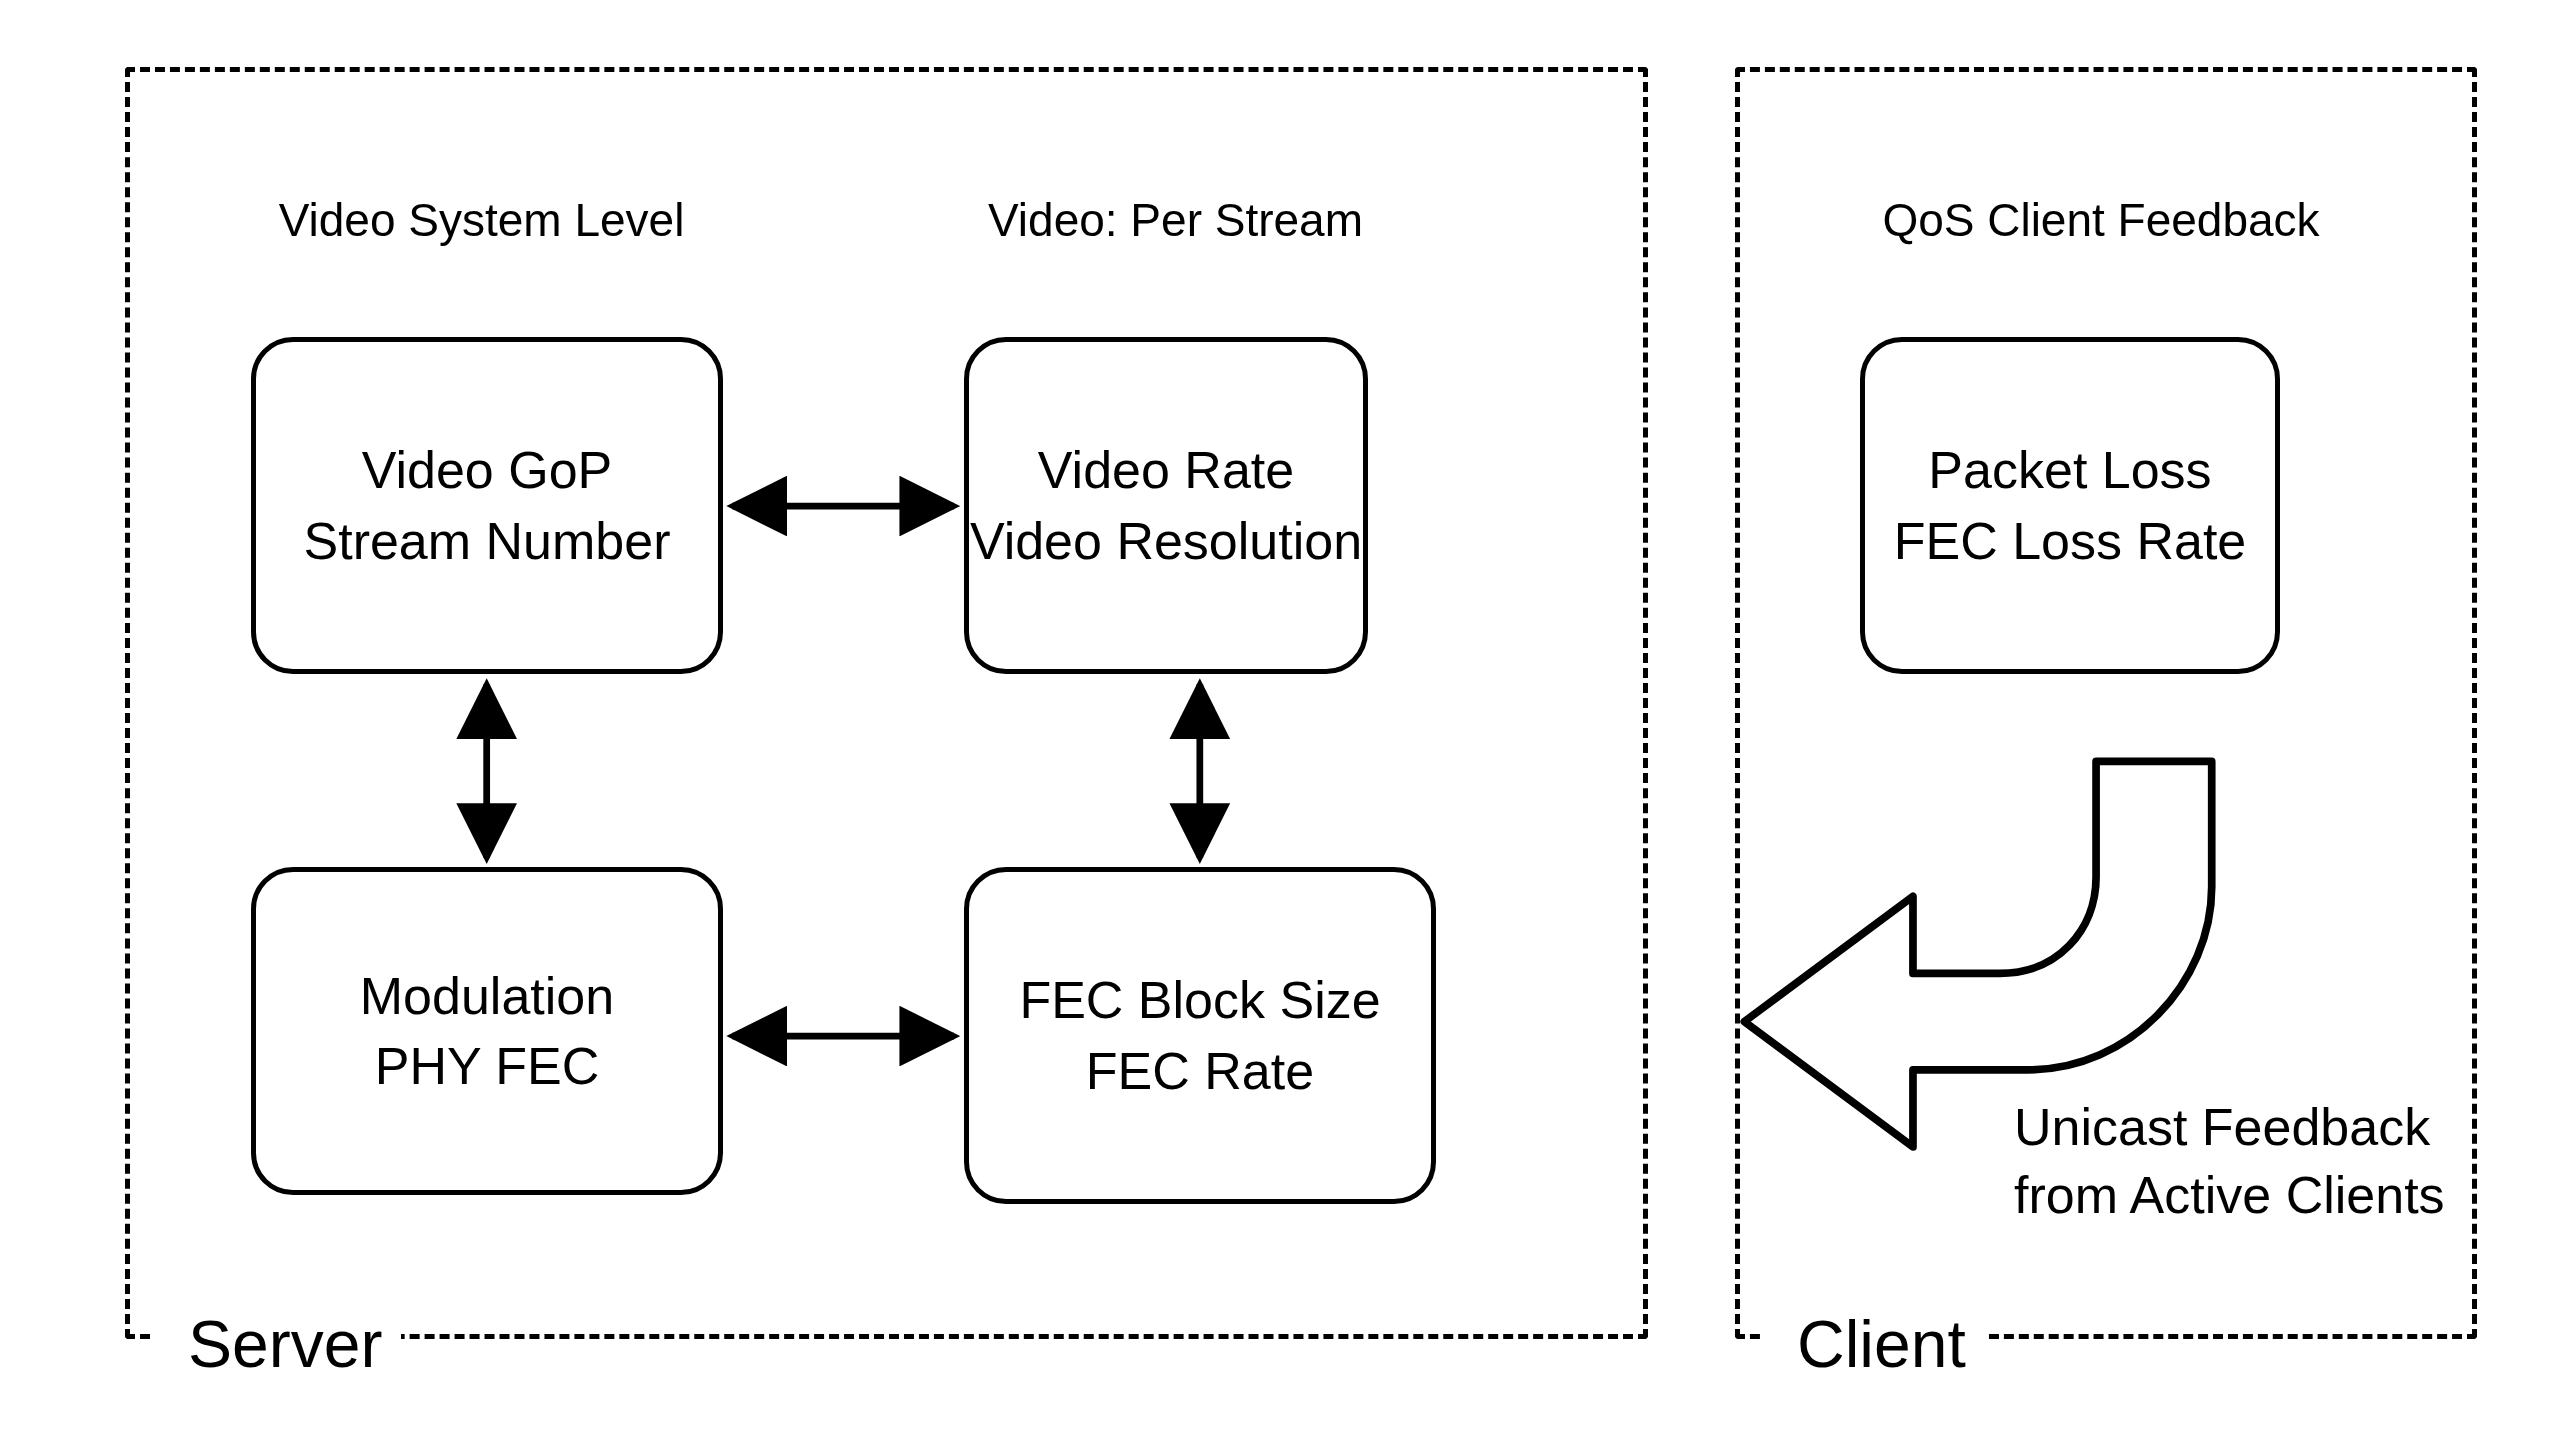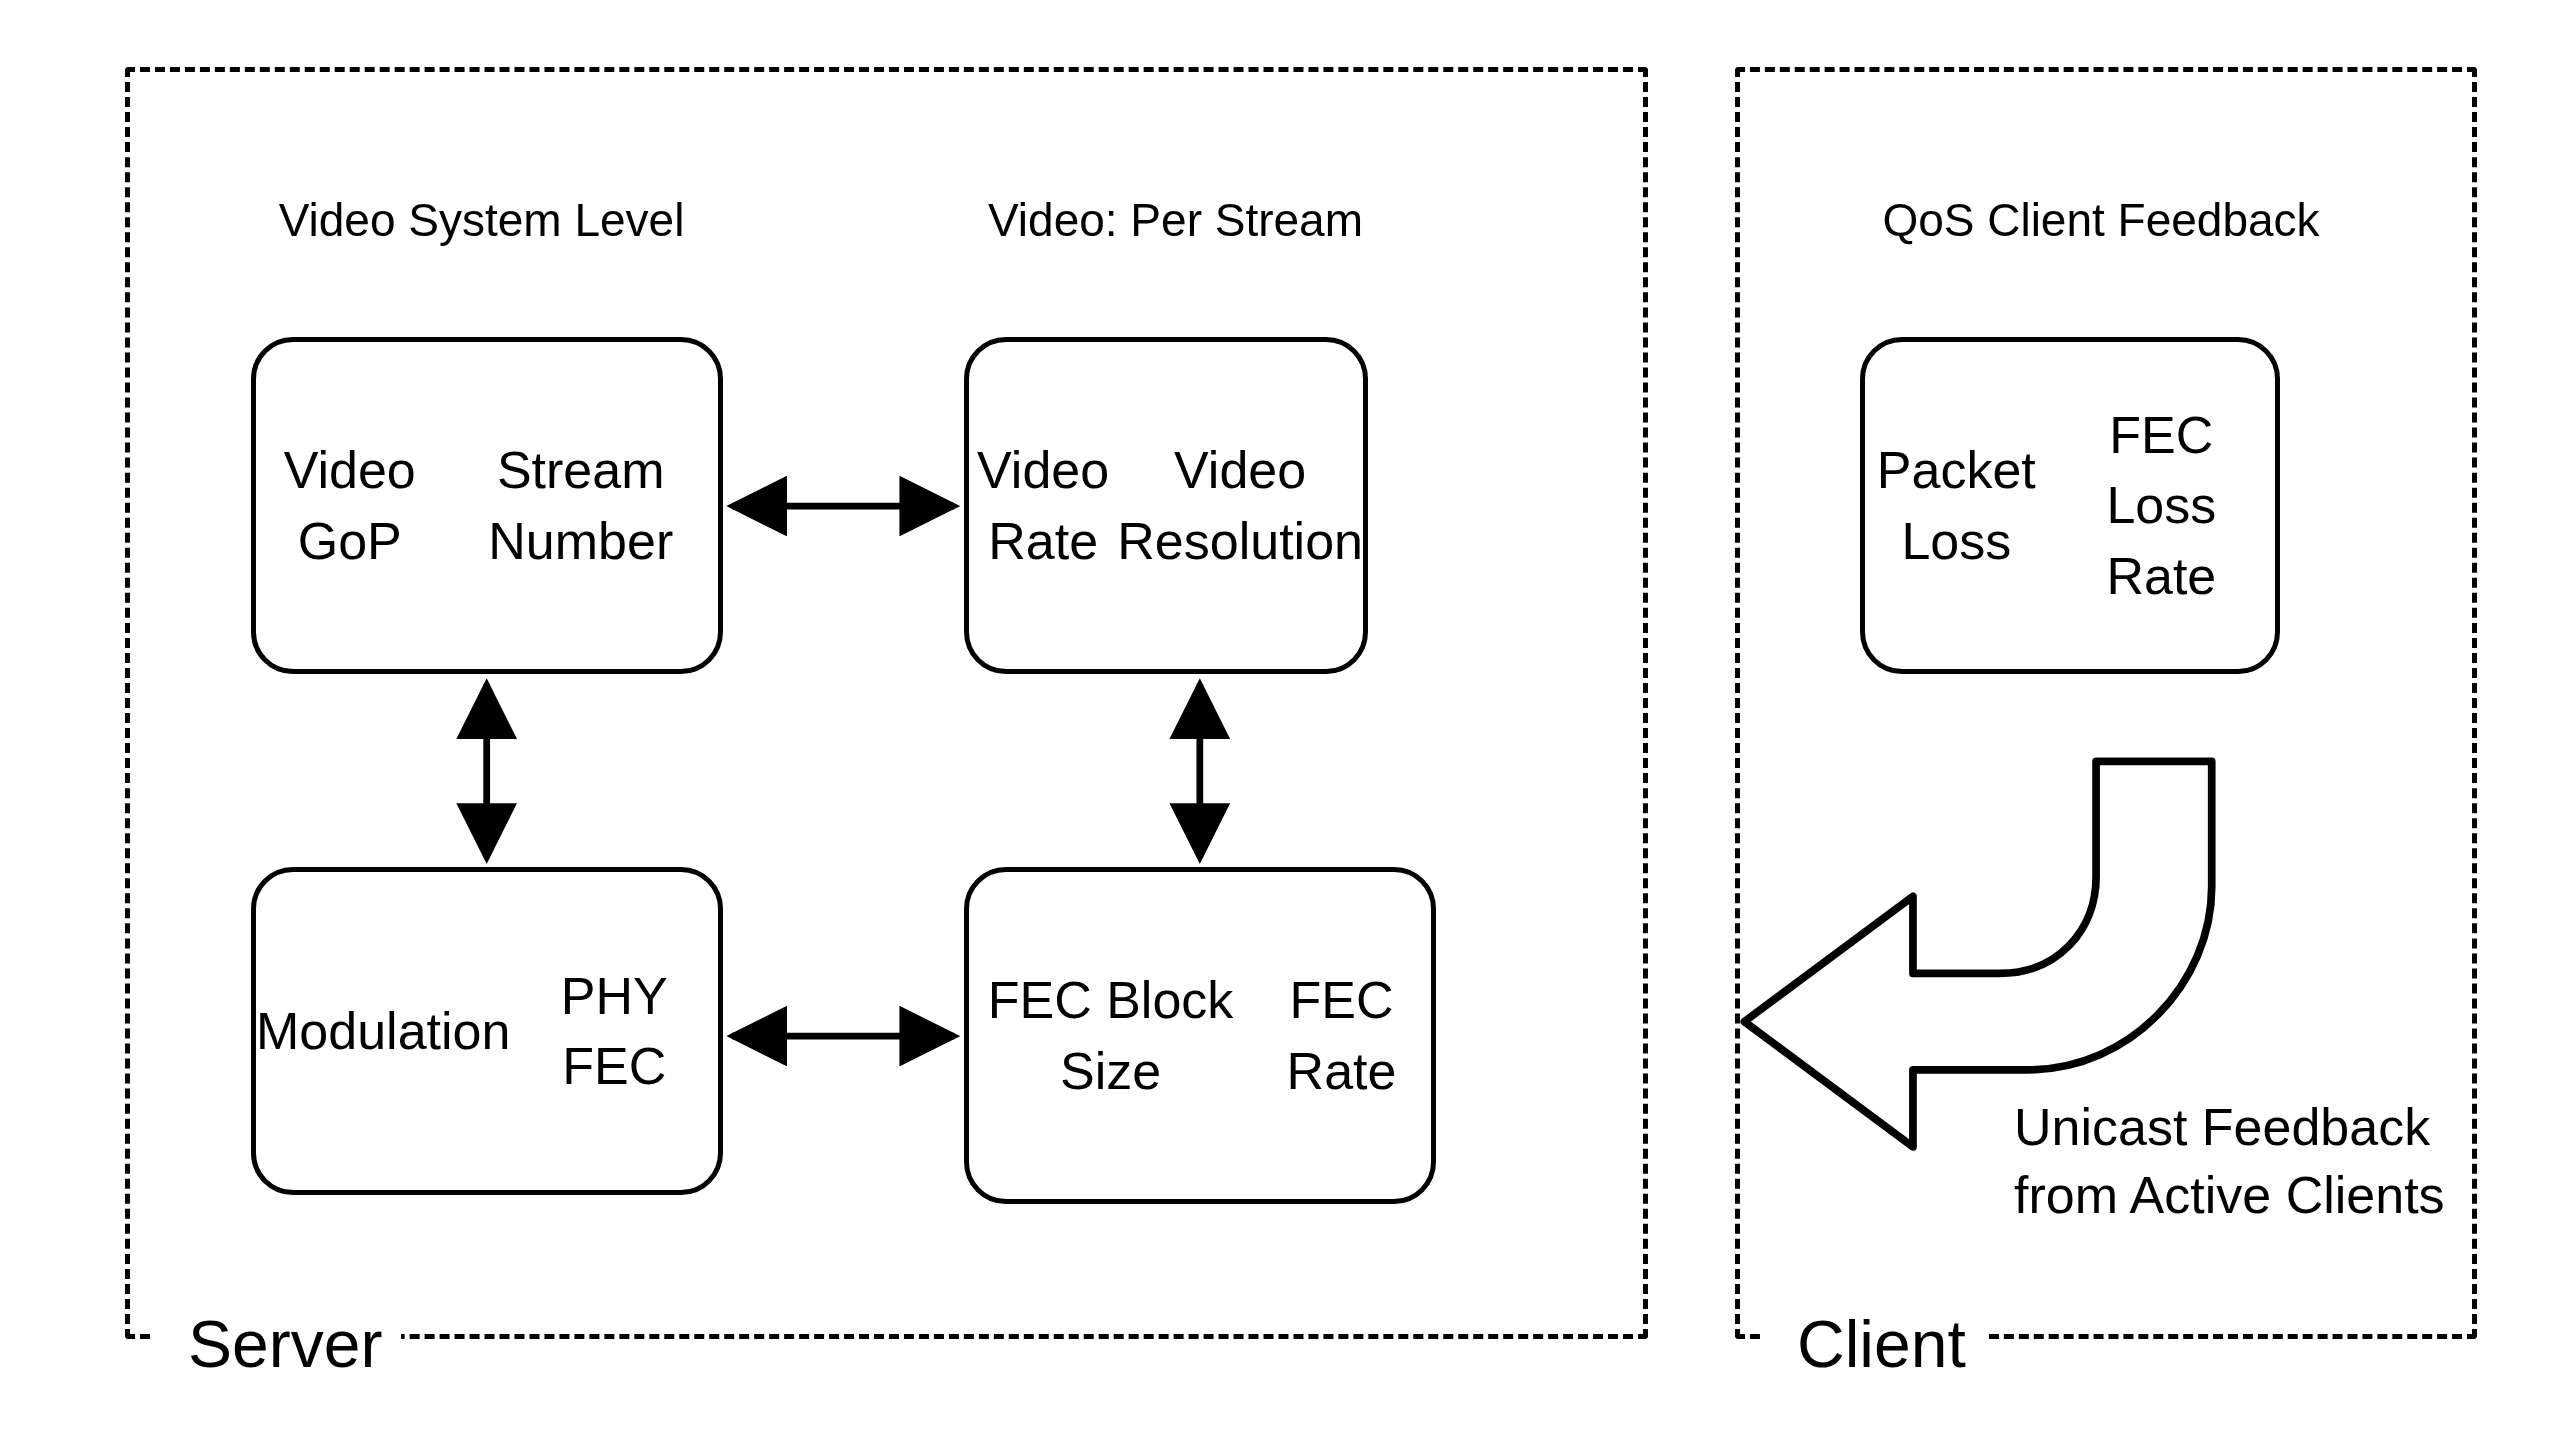--- a/index.html
+++ b/index.html
@@ -36,21 +36,21 @@
     position: absolute;
     font-size: 46px;
     text-align: center;
   }
   .node {
     position: absolute;
     border: 5.8px solid #000;
     border-radius: 42px;
     box-sizing: border-box;
     display: flex;
-    flex-direction: row;
+    flex-direction: column;
     align-items: center;
     justify-content: center;
     background: #fff;
     text-align: center;
   }
   .node-line {
     font-size: 52px;
     line-height: 1.35;
   }
   .arrow-desc {

